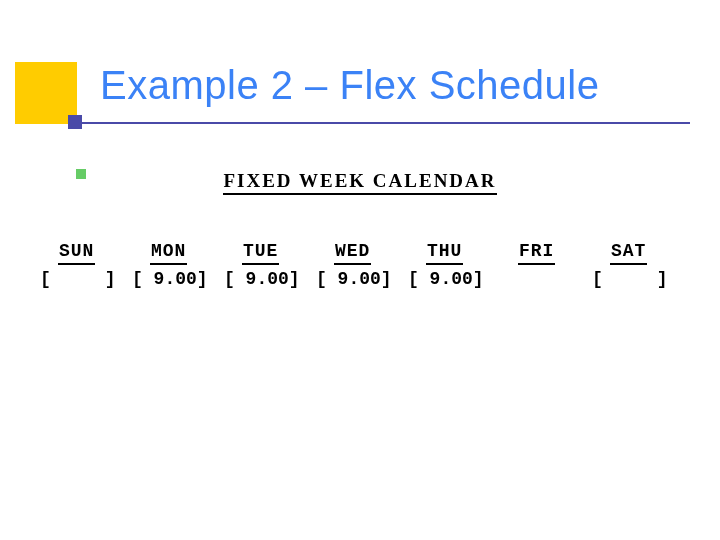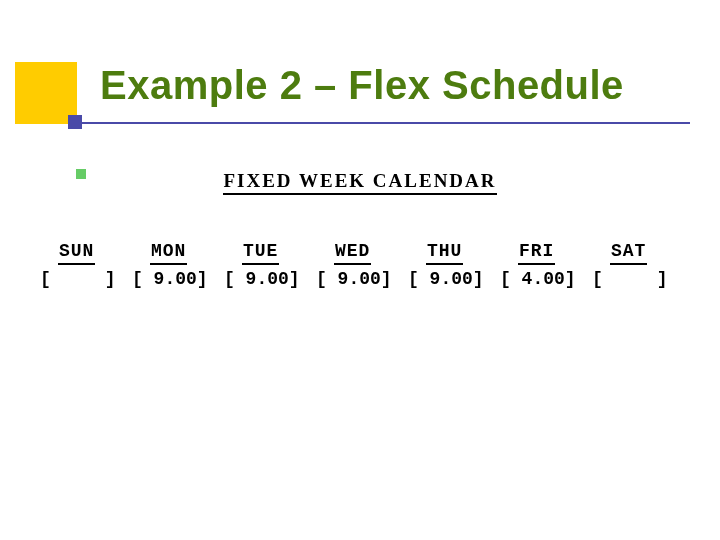--- a/index.html
+++ b/index.html
@@ -33,22 +33,22 @@
     top: 115px;
     width: 14px;
     height: 14px;
     background: #4a4aa8;
   }
   .title-text {
     position: absolute;
     left: 100px;
     top: 63px;
     font-size: 40px;
-    font-weight: 700;
-    color: #4d7c0f;
+    font-weight: 400;
+    color: #3b82f6;
     letter-spacing: 0.5px;
   }
   .title-line {
     position: absolute;
     left: 80px;
     right: 30px;
     top: 122px;
     height: 0;
     border-top: 2px solid #4a4aa8;
   }
@@ -141,21 +141,20 @@
       <div class="day">
         <span class="day-label">WED</span>
         <span class="day-cell">[ 9.00]</span>
       </div>
       <div class="day">
         <span class="day-label">THU</span>
         <span class="day-cell">[ 9.00]</span>
       </div>
       <div class="day">
         <span class="day-label">FRI</span>
-        <span class="day-cell">[ 4.00]</span>
       </div>
       <div class="day">
         <span class="day-label">SAT</span>
         <span class="day-cell">[     ]</span>
       </div>
     </div>
   </div>
 </div>
 
 </body></html>

